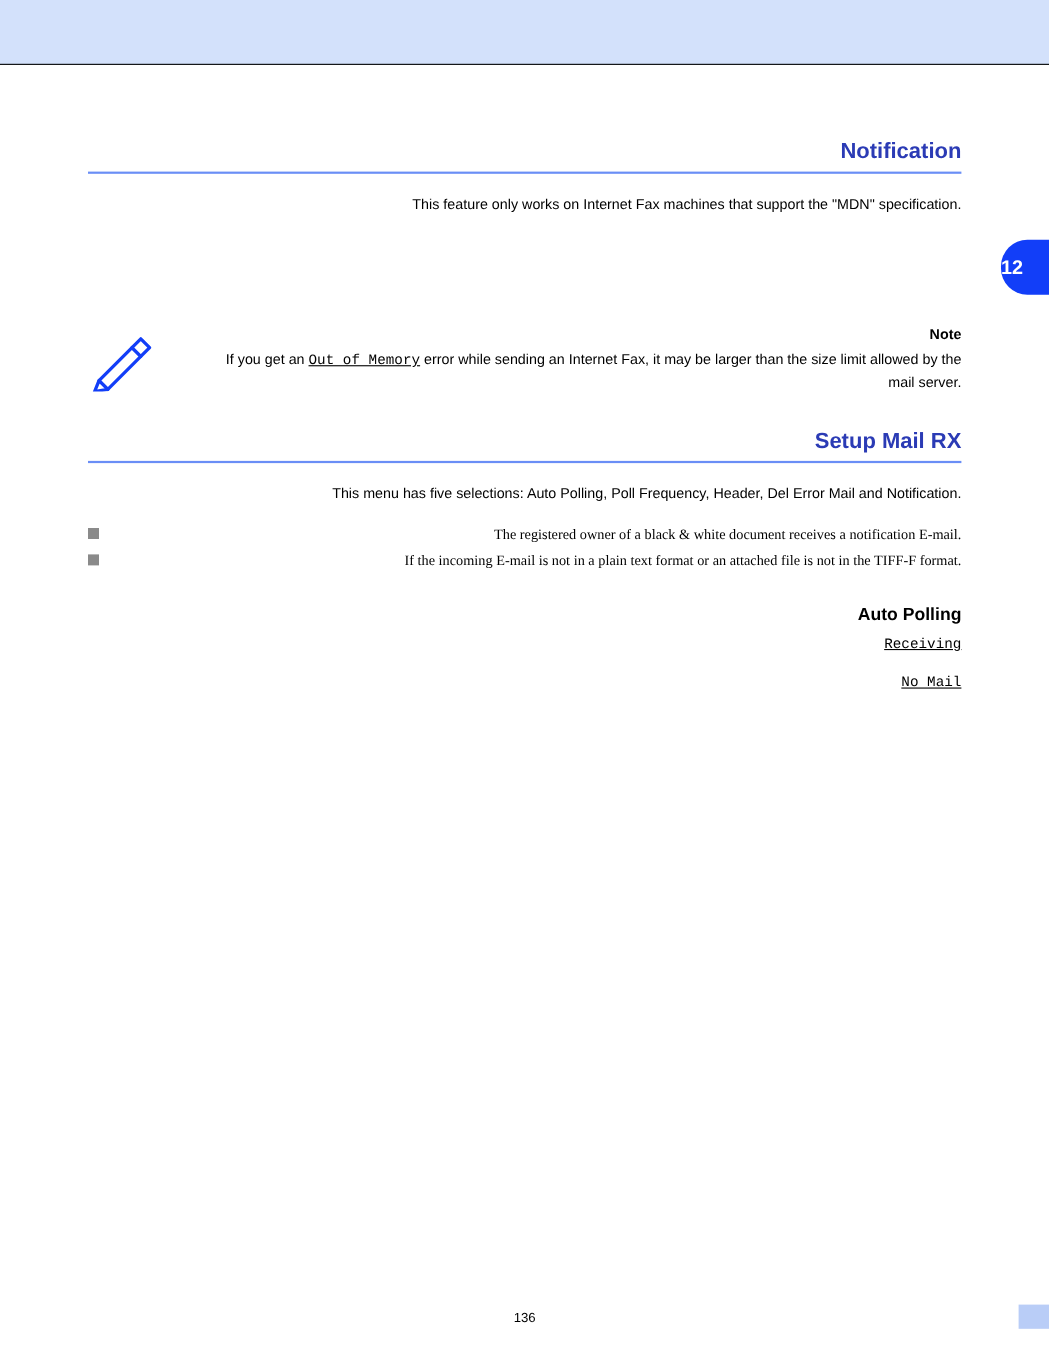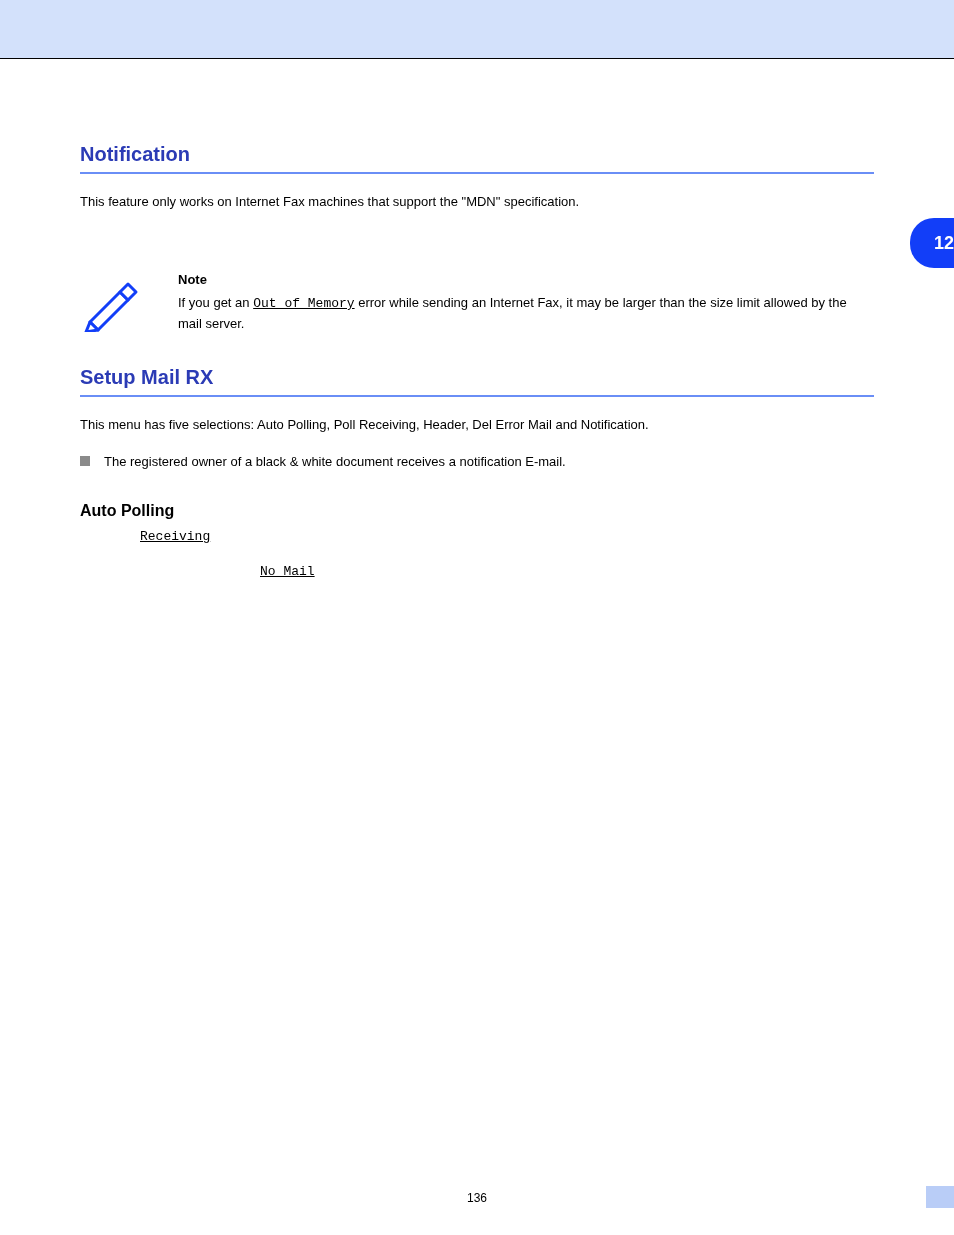--- a/index.html
+++ b/index.html
@@ -13,22 +13,23 @@
     position: relative;
     overflow: hidden;
   }
   .header-band {
     width: 100%;
     height: 58px;
     background: #d3e1fb;
     border-bottom: 1px solid #000;
   }
   .page-body {
-    padding: 16px 80px;
+    padding: 0 80px;
     position: relative;
+    text-align: right;
   }
   h2.section {
     font-size: 20px;
     font-weight: bold;
     color: #2b3bb5;
     margin: 18px 0 6px 0;
   }
   .blue-rule {
     height: 2px;
     background: #6a8ef6;
@@ -51,20 +52,21 @@
   .note-label {
     font-weight: bold;
     font-size: 13px;
     margin-bottom: 6px;
   }
   .mono { font-family: "Courier New", Courier, monospace; text-decoration: underline; }
   ul.square {
     list-style: none;
     padding: 0;
     margin: 0 0 14px 0;
+    font-family: Liberation Serif, serif;
   }
   ul.square li {
     position: relative;
     padding-left: 24px;
     font-size: 13px;
     line-height: 1.9;
   }
   ul.square li::before {
     content: "";
     position: absolute;
@@ -78,21 +80,21 @@
     position: absolute;
     right: 0;
     top: 218px;
     width: 44px;
     height: 50px;
     background: #123ef8;
     border-top-left-radius: 24px;
     border-bottom-left-radius: 24px;
     display: flex;
     align-items: center;
-    justify-content: flex-end;
+    justify-content: flex-start;
     color: #fff;
     font-weight: bold;
     font-size: 18px;
   }
   .footer-tab {
     position: absolute;
     right: 0;
     bottom: 27px;
     width: 28px;
     height: 22px;
@@ -120,21 +122,21 @@
 
   <h2 class="section" style="visibility:hidden;height:0;margin:0;">Size limitation</h2>
 
   <div style="height:50px"></div>
 
   <h2 class="section">Notification</h2>
   <div class="blue-rule"></div>
 
   <p>This feature only works on Internet Fax machines that support the "MDN" specification.</p>
 
-  <div class="note-row" style="margin-top:60px;">
+  <div class="note-row" style="margin-top:100px;">
     <div class="note-icon">
       <svg width="60" height="60" viewBox="0 0 60 60">
         <g stroke="#123ef8" stroke-width="3" fill="none" stroke-linecap="round" stroke-linejoin="round">
           <path d="M10 50 L40 20 L48 28 L18 58 Z" fill="#fff"></path>
           <path d="M40 20 L48 12 L56 20 L48 28 Z" fill="#fff"></path>
           <path d="M10 50 L6 60 L18 58 Z" fill="#fff"></path>
         </g>
       </svg>
     </div>
     <div style="flex:1">
@@ -143,24 +145,25 @@
         <span>If you get an </span>
         <span class="mono">Out of Memory</span>
         <span> error while sending an Internet Fax, it may be larger than the size limit allowed by the mail server.</span>
       </p>
     </div>
   </div>
 
   <h2 class="section" style="">Setup Mail RX</h2>
   <div class="blue-rule"></div>
 
-  <p>This menu has five selections: Auto Polling, Poll Receiving, Header, Del Error Mail and Notification.</p>
+  <p>This menu has five selections: Auto Polling, Poll Frequency, Header, Del Error Mail and Notification.</p>
 
   <ul class="square">
     <li>The registered owner of a black &amp; white document receives a notification E-mail.</li>
+    <li>If the incoming E-mail is not in a plain text format or an attached file is not in the TIFF-F format.</li>
   </ul>
 
   <h2 class="section" style="font-size:16px;color:#000;margin-top:28px;">Auto Polling</h2>
 
   <p>
     <span class="mono" style="margin-left:60px;">Receiving</span>
   </p>
   <p>
     <span class="mono" style="margin-left:180px;margin-top:20px;">No Mail</span>
   </p>

